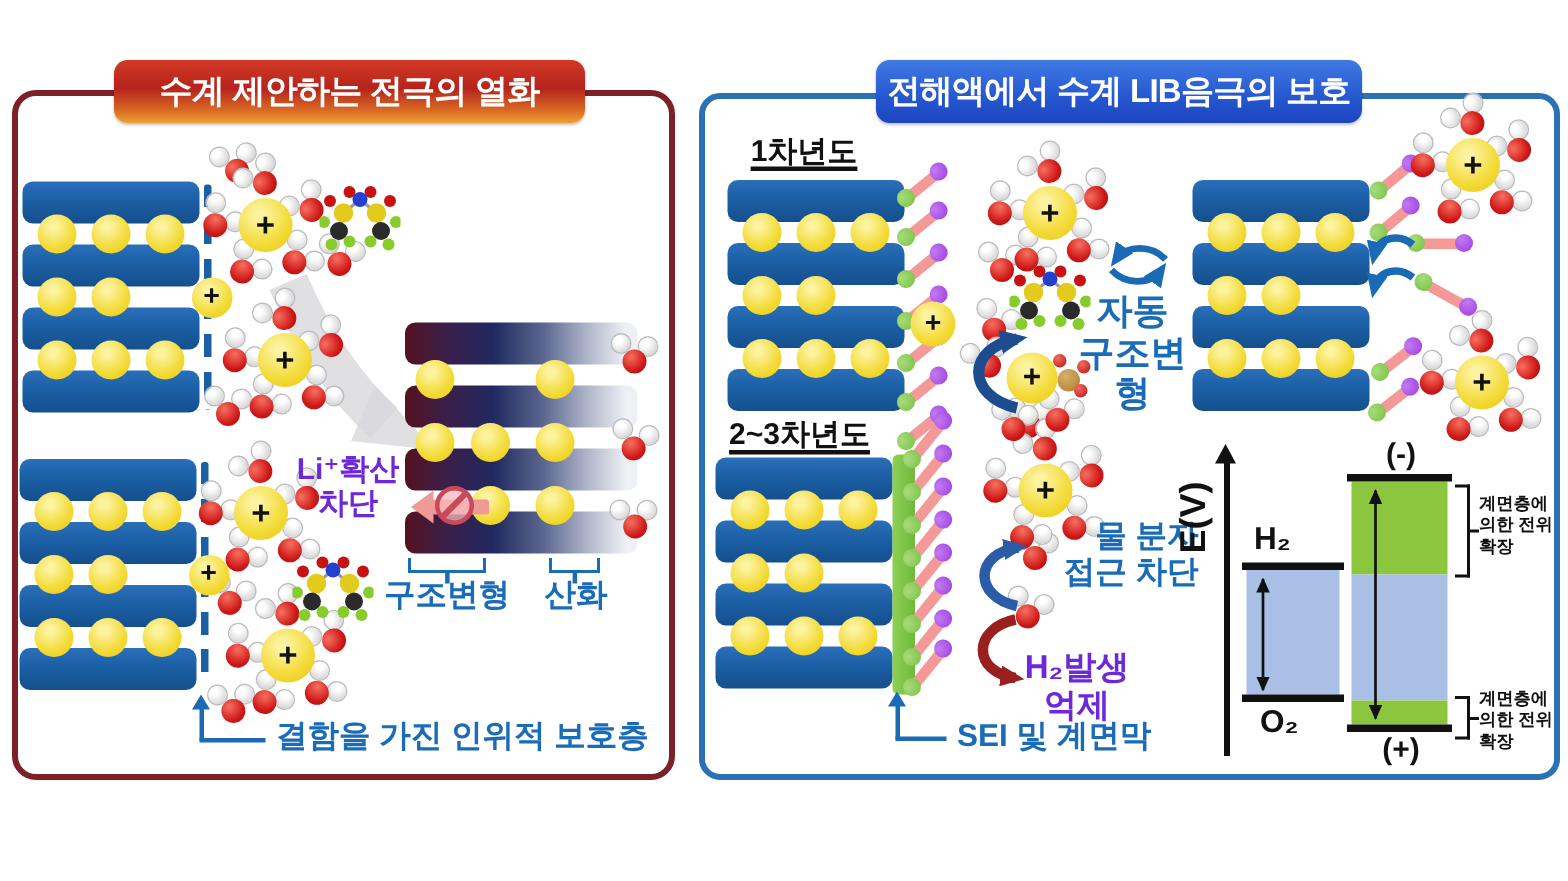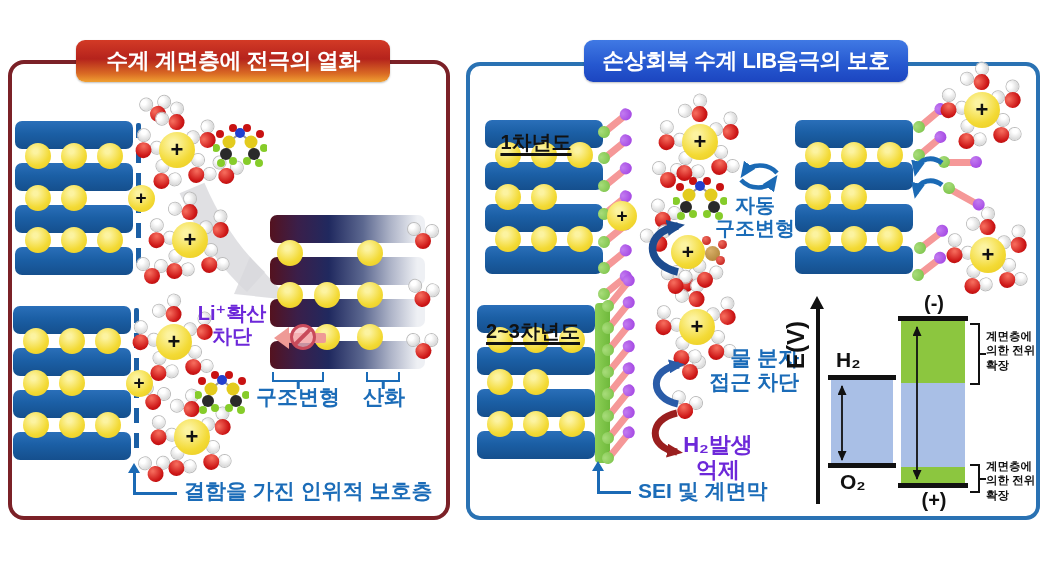--- a/index.html
+++ b/index.html
@@ -20,21 +20,21 @@
         background:linear-gradient(90deg,#54121f 0%,#3a1f4a 18%,#20295f 38%,#5c6890 60%,#aeb4c8 78%,#eef0f4 95%);}
   .eion{position:absolute;width:26px;height:26px;border-radius:50%;
         background:radial-gradient(circle at 40% 32%,#fcf3a0 10%,#f3da35 60%,#e9c81e);}
   .strip{position:absolute;width:5px;z-index:2;border-radius:2px;
         background:repeating-linear-gradient(180deg,#1b5fa5 0 15px,transparent 15px 25px);}
   .seibar{position:absolute;left:595px;top:303px;width:15px;height:160px;border-radius:4px;
         background:linear-gradient(90deg,#8ed057,#6fb93c);z-index:3;}
   .lbl{position:absolute;font-weight:bold;z-index:8;line-height:1.15;}
   .center{text-align:center;}
   .blue{color:#1b6cb8;} .dred{color:#6d28d9;}
-  .underline{text-decoration:underline;text-underline-offset:4px;text-decoration-thickness:2.5px;color:#111;margin-top:41px;}
+  .underline{text-decoration:underline;text-underline-offset:4px;text-decoration-thickness:2.5px;color:#111;}
   .lbl span{display:block;}
   .ubracket{position:absolute;height:8px;border:2.5px solid #1b6cb8;border-top:none;z-index:8;}
   .ubracket::after{content:"";position:absolute;left:50%;bottom:-9px;width:2.5px;height:8px;
         background:#1b6cb8;transform:translateX(-50%);}
   .ebracket{position:absolute;width:8px;border:2px solid #111;border-left:none;z-index:8;}
   .ebracket::after{content:"";position:absolute;right:-8px;top:50%;width:7px;height:2px;background:#111;margin-top:-1px;}
   .vshaft{position:absolute;width:3px;background:#1b6ab5;z-index:8;}
   .vhead{position:absolute;width:0;height:0;border-left:6px solid transparent;
         border-right:6px solid transparent;border-bottom:10px solid #1b6ab5;z-index:8;}
   .hline{position:absolute;height:3px;background:#1b6ab5;z-index:8;}
@@ -95,22 +95,22 @@
         </marker>
       <marker id="mk-blk" markerUnits="userSpaceOnUse" markerWidth="10" markerHeight="9" refX="9" refY="4.5" orient="auto-start-reverse">
           <path d="M0 0L10 4.5L0 9Z" fill="#111"></path>
         </marker>
     </defs>
   </svg>
 
   <div class="frame" style="left:8px;top:60px;width:434px;height:452px;border:4px solid #7b2127;"></div>
   <div class="frame" style="left:466px;top:62px;width:566px;height:450px;border:4px solid #2a72b3;border-radius:14px;"></div>
 
-  <div class="hdr" id="hdr-left">수계 계면층에 전극의 열화</div>
-  <div class="hdr" id="hdr-right">손상회복 수계 LIB음극의 보호</div>
+  <div class="hdr" id="hdr-left">수계 제안하는 전극의 열화</div>
+  <div class="hdr" id="hdr-right">전해액에서 수계 LIB음극의 보호</div>
 
   <div class="electrode" style="left:15px;top:121px;">
     <div class="slab" style="top:0"></div>
     <div class="slab" style="top:42px"></div>
     <div class="slab" style="top:84px"></div>
     <div class="slab" style="top:126px"></div>
     <span class="eion" style="left:10px;top:22px"></span>
     <span class="eion" style="left:46px;top:22px"></span>
     <span class="eion" style="left:82px;top:22px"></span>
     <span class="eion" style="left:10px;top:64px"></span>
@@ -189,21 +189,21 @@
     <span class="eion" style="left:46px;top:64px"></span>
     <span class="eion" style="left:10px;top:106px"></span>
     <span class="eion" style="left:46px;top:106px"></span>
     <span class="eion" style="left:82px;top:106px"></span>
   </div>
 
   <svg class="csvg" style="left:737px;top:161px;" width="44" height="32">
     <path d="M40 12 C31 2 14 2 7 12" stroke="#1b6ab5" stroke-width="4.5" fill="none" marker-end="url(#mk-blue)"></path>
     <path d="M4 19 C13 29 30 29 37 19" stroke="#1b6ab5" stroke-width="4.5" fill="none" marker-end="url(#mk-blue)"></path>
   </svg>
-  <div class="lbl blue center" style="left:712px;top:194px;width:86px;font-size:20px;">
+  <div class="lbl blue center" style="left:712px;top:194px;width:86px;font-size:24px;">
     <span>자동</span>
     <span>구조변형</span>
   </div>
   <svg class="csvg" style="left:638px;top:216px;" width="50" height="60">
     <path d="M40 56 C6 48 6 16 40 10" stroke="#1d4c8f" stroke-width="7.5" fill="none" marker-end="url(#mk-navy)"></path>
   </svg>
 
   <div class="electrode" style="left:795px;top:120px;">
     <div class="slab" style="top:0"></div>
     <div class="slab" style="top:42px"></div>

